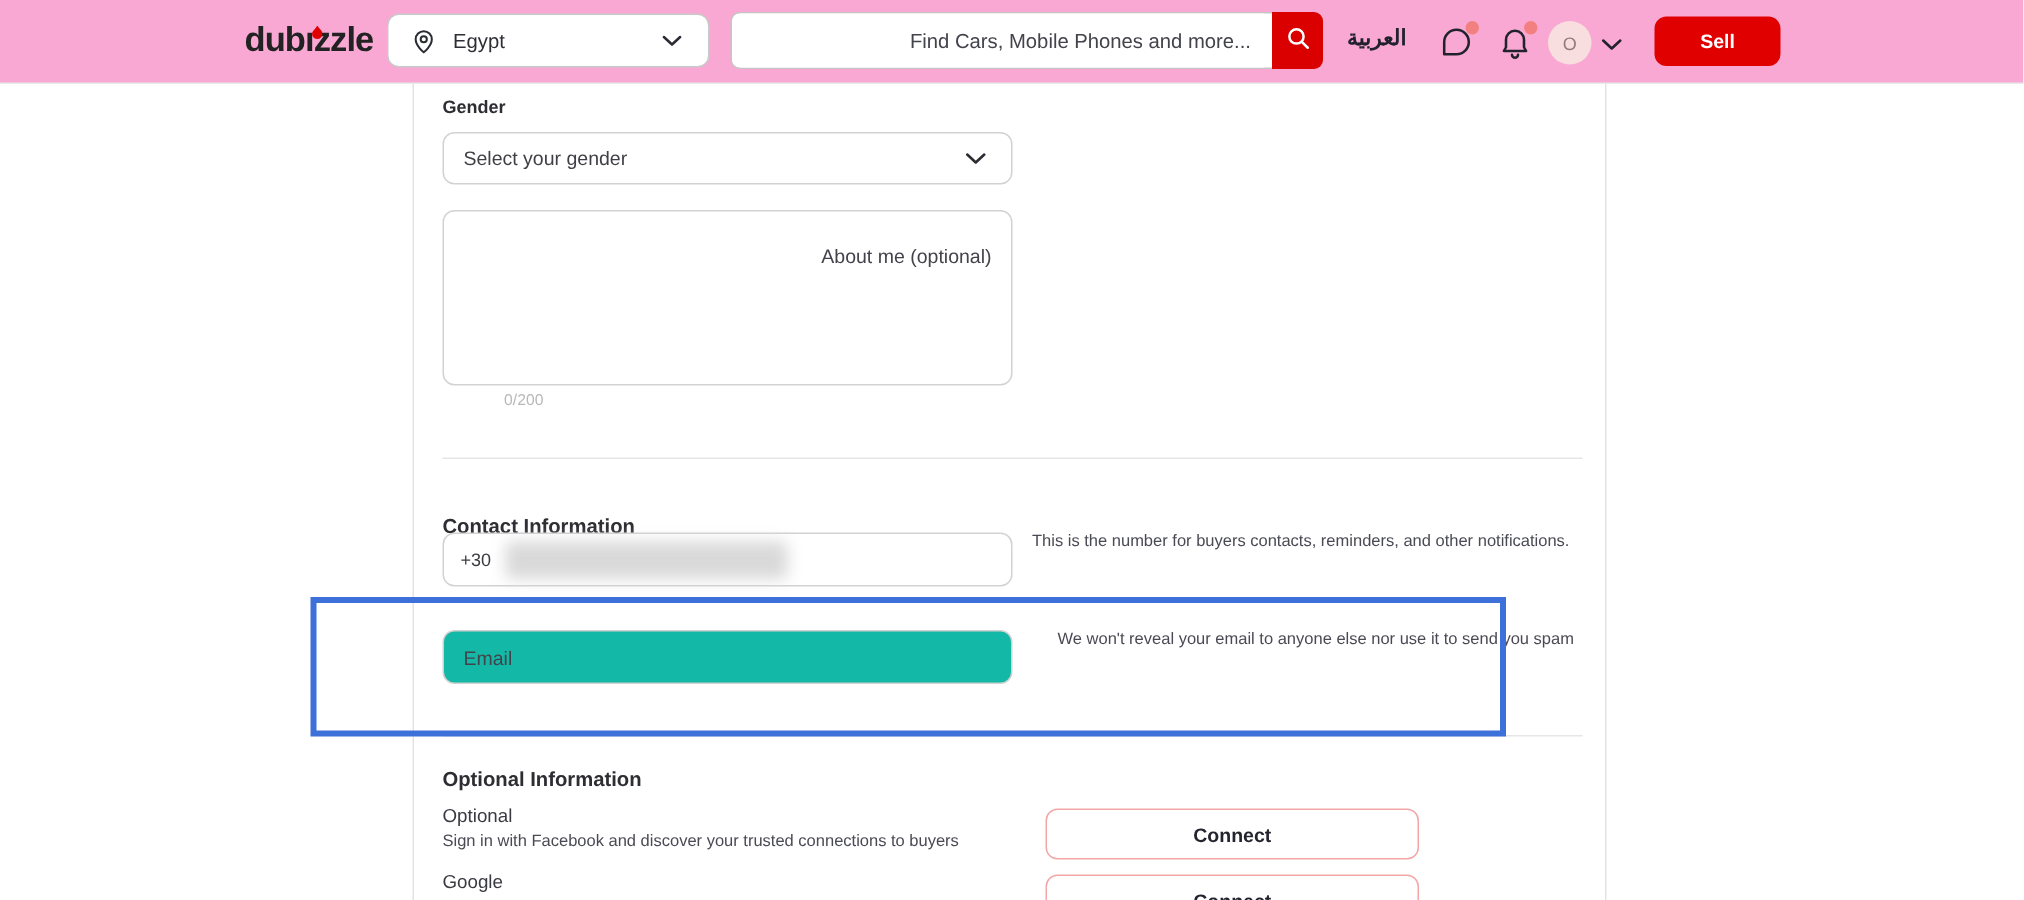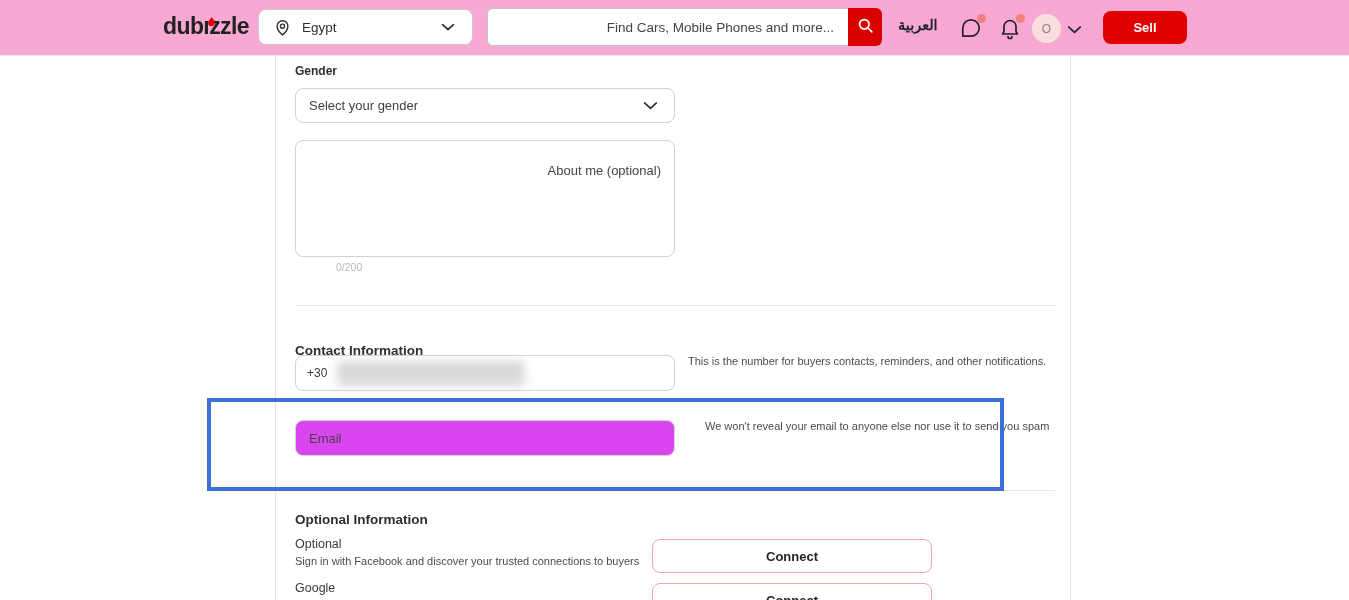--- a/index.html
+++ b/index.html
@@ -60,38 +60,38 @@
 
   .about-area { position:absolute; left:295px; top:140px; width:380px; height:117px;
     border:1px solid #d2d2d2; border-radius:8px; padding:22px 13px; resize:none;
     font-size:13px; color:#3f3f46; font-family:"Liberation Sans",sans-serif; outline:none;text-align:right; }
   .about-area::placeholder { color:#43434c; opacity:1; }
   .counter { position:absolute; left:296px; top:261px; font-size:10.5px; color:#b8b8b8;margin-left:40px; }
 
   .divider { position:absolute; left:295px; width:760px; height:1px; background:#e6e6e6; }
 
   .text-input { position:absolute; border:1px solid #d2d2d2; border-radius:8px;
-    background:#d946ef; font-size:13px; color:#3f3f46; padding:0 13px; outline:none;
+    background:#14b8a6; font-size:13px; color:#3f3f46; padding:0 13px; outline:none;
     font-family:"Liberation Sans",sans-serif; }
   .text-input::placeholder { color:#43434c; opacity:1; }
   .phone-box { position:absolute; left:295px; top:355px; width:380px; height:36px;
     border:1px solid #d2d2d2; border-radius:8px; background:#fff; display:flex;
     align-items:center; padding:0 11px; }
   .phone-prefix { font-size:12px; color:#3a3a40; margin-right:10px; }
   .phone-redact { width:188px; height:25px; background:#d9d9d9; border-radius:3px;
     filter:blur(5px); }
   .help-text { position:absolute; left:688px; width:380px; font-size:11px;
     color:#4a4a55; line-height:14px; }
 
   .highlight-box { position:absolute; left:207px; top:398px; width:797px; height:93px;
     border:4px solid #3d71d9; background:transparent; z-index:10; pointer-events:none; }
 
   .opt-label { position:absolute; font-size:12.5px; color:#3a3a42; }
   .opt-desc { position:absolute; font-size:11px; color:#4a4a55; }
-  .connect-btn { position:absolute; left:652px; width:280px; height:34px;
+  .connect-btn { position:absolute; left:697px; width:249px; height:34px;
     background:#fff; border:1px solid #f3a6a6; border-radius:8px; font-weight:700;
     font-size:13px; color:#24242f; font-family:"Liberation Sans",sans-serif; cursor:pointer; }
 </style>
 </head>
 <body>
 
 <div class="page">
 
   <div class="header">
 

